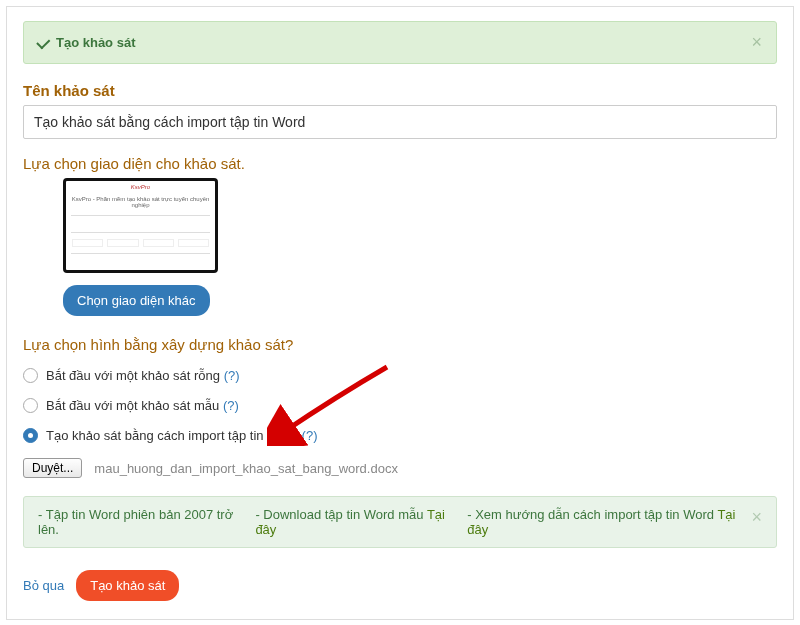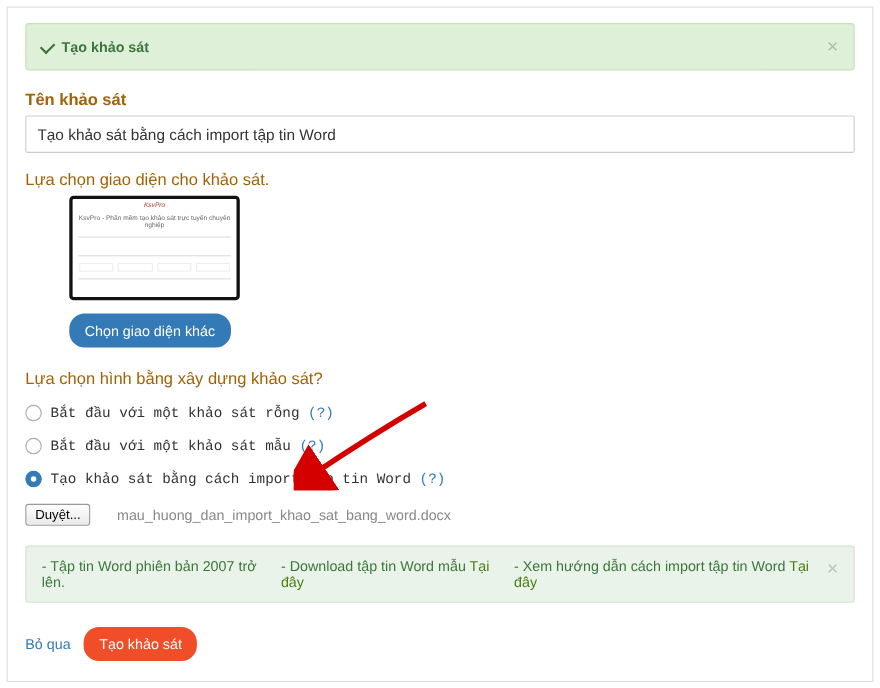--- a/index.html
+++ b/index.html
@@ -83,35 +83,34 @@
     .btn-danger { background:#f04e28; color:#fff; }
     .btn-browse {
       background: linear-gradient(#fefefe,#e9e9e9);
       border:1px solid #999; border-radius:3px;
       padding:2px 8px; font-size:12px; cursor:pointer;
     }
     .section { margin-top: 20px; }
     .radio-row {
       display:flex; align-items:center; gap:8px;
       margin: 15px 0;
-      font-family: Liberation Mono, monospace;
     }
     .radio {
       width:15px; height:15px; border:1px solid #aaa;
       border-radius:50%; display:inline-flex;
       align-items:center; justify-content:center;
       cursor:pointer; flex-shrink:0;
     }
     .radio.checked { border-color:#337ab7; background:#337ab7; }
     .radio.checked::after {
       content:""; width:5px; height:5px; background:#fff; border-radius:50%;
     }
     .radio-label { color:#333; }
     .help-link { color:#337ab7; text-decoration:none; }
-    .file-row { display:flex; align-items:center; gap:24px; margin-top:6px; margin-left:0; }
+    .file-row { display:flex; align-items:center; gap:12px; margin-top:6px; margin-left:0; }
     .filename { color:#888; font-size:13px; }
     .info-box {
       background:#e9f3e9;
       border:1px solid #cfe3cc;
       border-radius:3px;
       padding:10px 14px;
       color:#3c763d;
       margin-top:18px;
       display:flex; justify-content:space-between; align-items:flex-start;
     }

